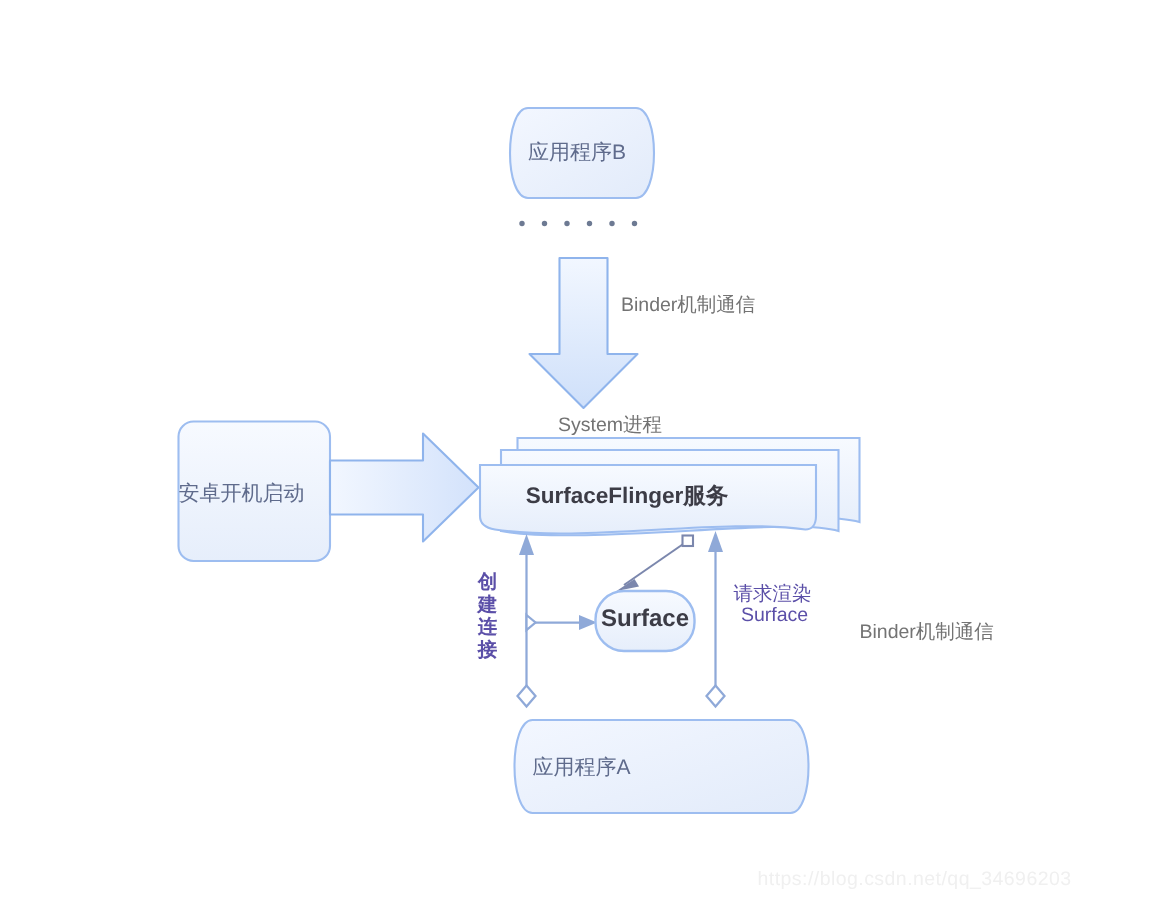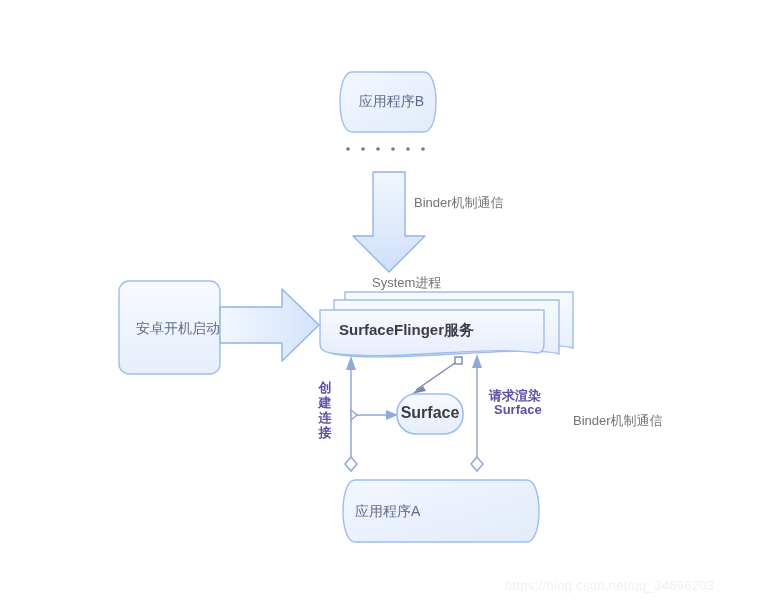--- a/index.html
+++ b/index.html
@@ -10,21 +10,21 @@
     overflow:hidden;
     position:relative;
   }
   #canvas{position:absolute;inset:0;width:770px;height:604px;}
   .lbl{position:absolute;white-space:pre;pointer-events:none;}
 
   
   .t-node      {color:#5f6b8c;font-size:14px;}
   .t-node-bold {color:#3c3c46;font-size:15px;font-weight:bold;}
   .t-edge      {color:#737373;font-size:13px;}
-  .t-strong    {color:#5b4fa8;font-size:13px;font-weight:bold;}
+  .t-strong    {color:#5b4fa8;font-size:13px;font-weight:normal;}
   .t-vert      {color:#5b4fa8;font-size:13px;font-weight:bold;
                 width:14px;line-height:15px;text-align:center;}
   .t-wm        {color:#f0f0f0;font-size:13px;letter-spacing:.3px;}
 </style>
 </head>
 <body>
 
 <svg id="canvas" viewBox="0 0 770 604">
   <defs>
     <linearGradient id="gArrow" x1="0" y1="0" x2="0" y2="1">
@@ -101,29 +101,29 @@
 
   <g>
     <rect x="397" y="394" width="66" height="40" rx="19" ry="19" fill="url(#gNode)" stroke="#9dbdf0" stroke-width="1.6"></rect>
   </g>
 
   <g>
     <path d="M355,480 C339,480 339,542 355,542 L527,542 C543,542 543,480 527,480 Z" fill="url(#gTape)" stroke="#9dbdf0" stroke-width="1.4"></path>
   </g>
 </svg>
 
-<div class="lbl t-node" style="left:352px;top:93px;width:72px;text-align:right;">应用程序B</div>
+<div class="lbl t-node" style="left:352px;top:93px;width:72px;text-align:left;">应用程序B</div>
 
 <div class="lbl t-edge" style="left:414px;top:194px;">Binder机制通信</div>
 
 <div class="lbl t-edge" style="left:372px;top:274px;">System进程</div>
 
-<div class="lbl t-node" style="left:119px;top:320px;width:101px;text-align:right;">安卓开机启动</div>
+<div class="lbl t-node" style="left:119px;top:320px;width:101px;text-align:left;">安卓开机启动</div>
 
-<div class="lbl t-node-bold" style="left:320px;top:321px;width:196px;padding-left:19px;">SurfaceFlinger服务</div>
+<div class="lbl t-node-bold" style="left:320px;top:321px;width:196px;text-align:center;">SurfaceFlinger服务</div>
 
 <div class="lbl t-vert" style="left:318px;top:380px;">创<br>建<br>连<br>接</div>
 
 <div class="lbl t-node-bold" style="left:397px;top:404px;width:66px;text-align:center;font-size:16px;">Surface</div>
 
 <div class="lbl t-strong" style="left:489px;top:387px;">请求渲染</div>
 <div class="lbl t-strong" style="left:494px;top:402px;">Surface</div>
 
 <div class="lbl t-edge" style="left:573px;top:412px;">Binder机制通信</div>
 

